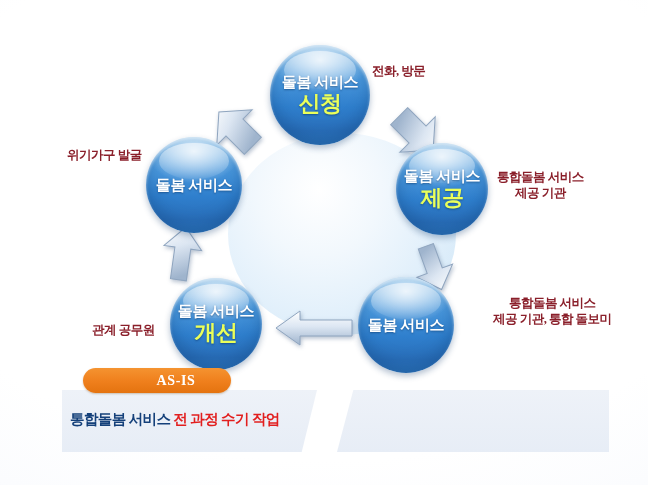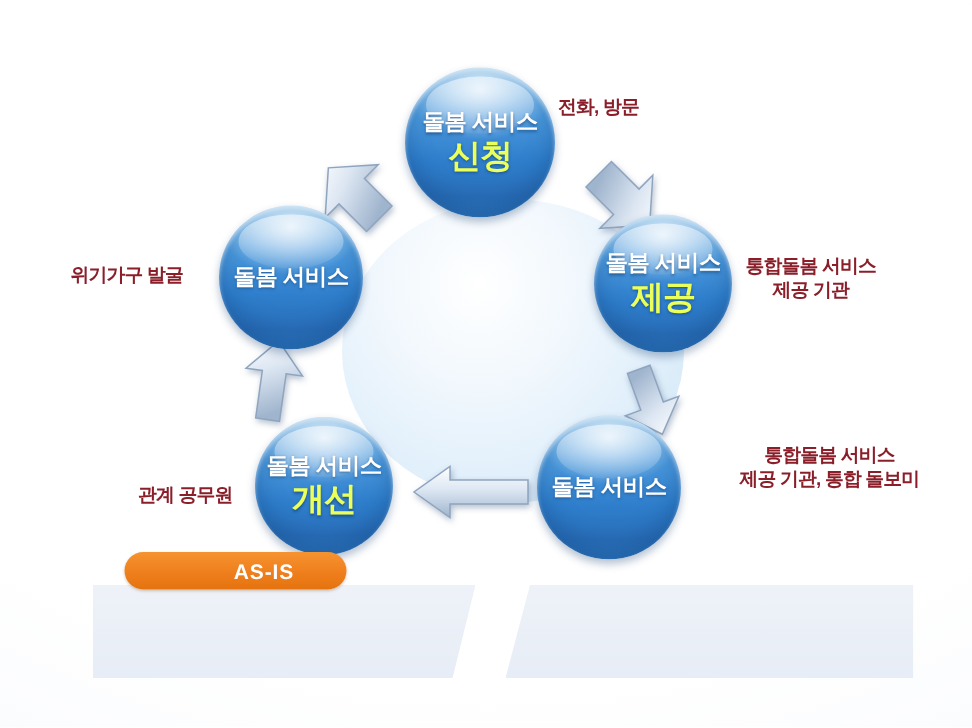--- a/index.html
+++ b/index.html
@@ -10,20 +10,21 @@
   }
   body {
     font-family: "Liberation Sans", "DejaVu Sans", sans-serif;
   }
   #canvas {
     position: relative;
     width: 648px;
     height: 485px;
     overflow: hidden;
     background: radial-gradient(ellipse 120% 100% at 50% 40%, #ffffff 0%, #ffffff 55%, #fbfcfe 72%, #f4f7fb 100%);
+    font-family: Liberation Serif, serif;
   }
 
   
   .center-disc {
     position: absolute;
     left: 228px;
     top: 133px;
     width: 228px;
     height: 202px;
     border-radius: 50%;
@@ -95,21 +96,21 @@
   .caption {
     position: absolute;
     color: #8a1f2a;
     font-size: 12.5px;
     font-weight: bold;
     letter-spacing: -0.5px;
     line-height: 1.25;
     white-space: pre-line;
   }
   #cap-phone    { left: 372px; top: 64px;  color: #8a1f2a; }
-  #cap-crisis   { left: 47px;  top: 148px; margin-top: 28px; }
+  #cap-crisis   { left: 67px;  top: 148px; }
   #cap-provider { left: 497px; top: 170px; text-align: center; }
   #cap-officer  { left: 92px;  top: 323px; }
   #cap-aftercare{ left: 493px; top: 296px; text-align: center; }
 
   
   .center-text {
     position: absolute;
     left: 228px;
     top: 198px;
     width: 228px;
@@ -294,16 +295,19 @@
 제공 기관</div>
   <div class="caption" id="cap-officer">관계 공무원</div>
   <div class="caption" id="cap-aftercare">통합돌봄 서비스
 제공 기관, 통합 돌보미</div>
 
   <div class="panel" id="panel-asis"></div>
   <div class="panel" id="panel-tobe"></div>
 
   <div class="badge" id="badge-asis">AS-IS</div>
 
+  <div class="panel-text" id="text-asis">
+    <span class="seg-blue">통합돌봄 서비스 </span><span class="seg-red">전 과정 수기 작업</span>
+  </div>
 
 
 
 </div>
 
 </body></html>

